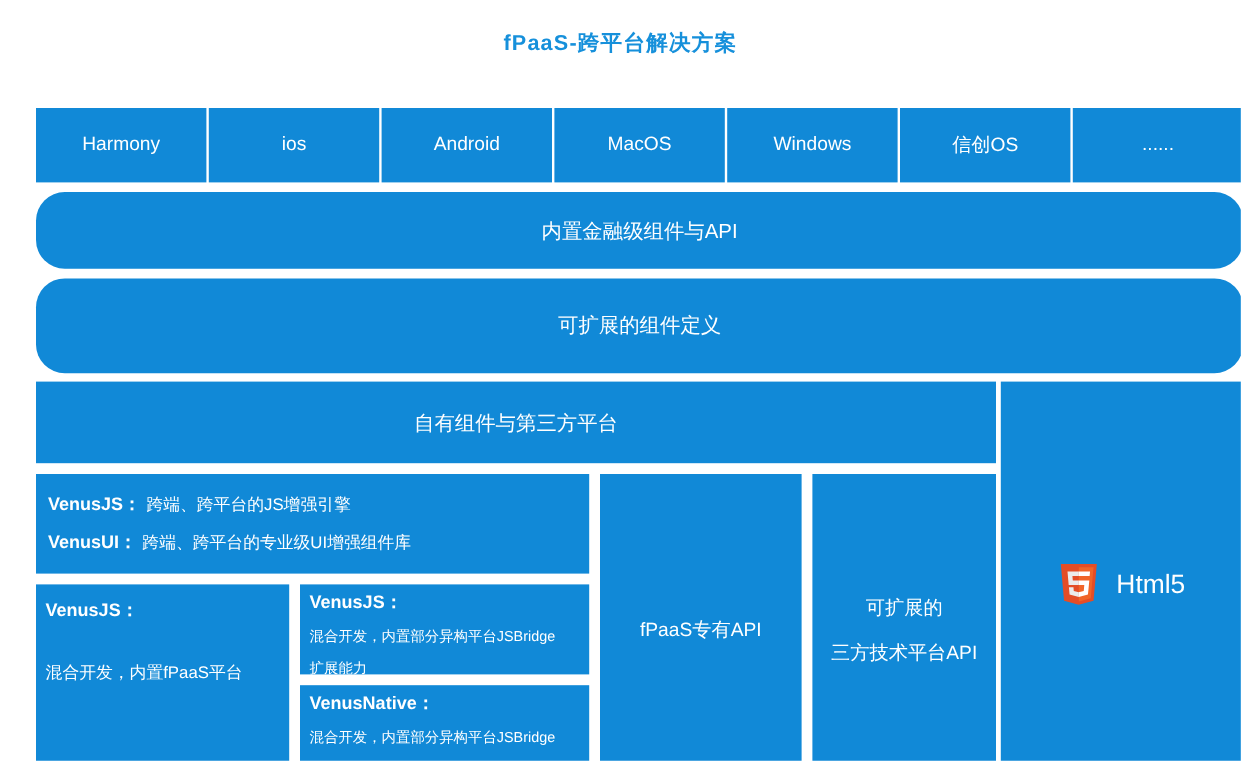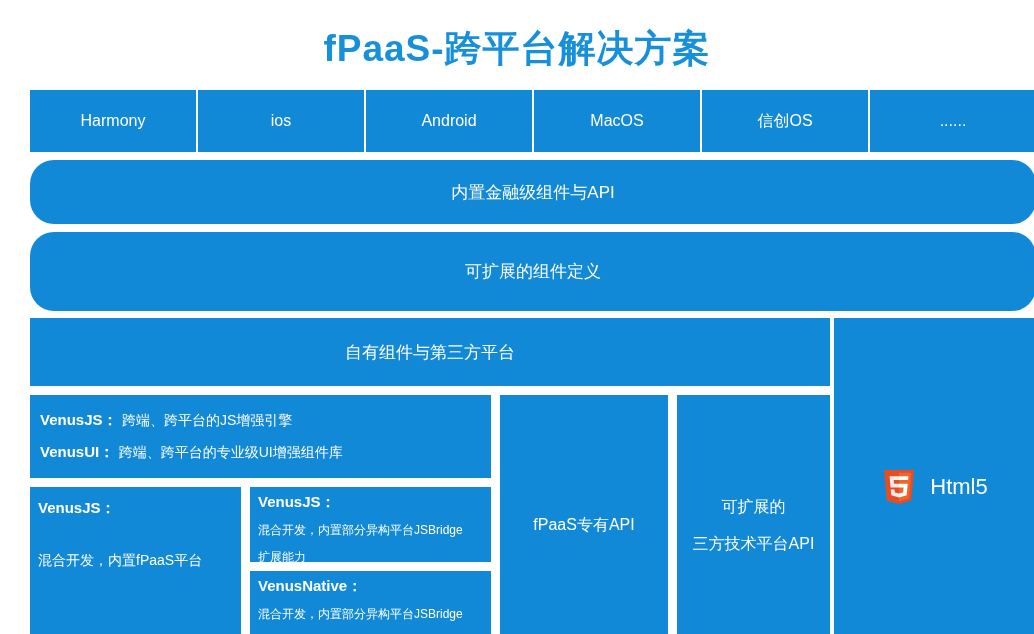--- a/index.html
+++ b/index.html
@@ -4,21 +4,21 @@
 <style>
   * { margin:0; padding:0; box-sizing:border-box; }
   html,body { background:#ffffff; }
   body {
     width:1034px; height:634px; overflow:hidden;
     font-family:"Liberation Sans","DejaVu Sans",sans-serif;
   }
   .page { position:relative; width:1034px; height:634px; background:#fff; }
   .title {
     padding-top:24px; text-align:center;
-    font-size:37px; font-weight:bold; color:#1690db; letter-spacing:1px;
+    font-size:18px; font-weight:bold; color:#1690db; letter-spacing:1px;
   }
   .content { position:absolute; left:30px; top:90px; width:1006px; }
   .box { background:#1189d7; color:#ffffff; }
   .platform-row { display:flex; gap:2px; height:62px; }
   .platform-cell {
     flex:1; display:flex; align-items:center; justify-content:center;
     font-size:16px;
   }
   .bar {
     height:64px; margin-top:8px;
@@ -79,20 +79,21 @@
 
   <div class="title">fPaaS-跨平台解决方案</div>
 
   <div class="content">
 
     <div class="platform-row">
       <div class="box platform-cell">Harmony</div>
       <div class="box platform-cell">ios</div>
       <div class="box platform-cell">Android</div>
       <div class="box platform-cell">MacOS</div>
+      <div class="box platform-cell">Windows</div>
       <div class="box platform-cell">信创OS</div>
       <div class="box platform-cell">......</div>
     </div>
 
     <div class="box bar">内置金融级组件与API</div>
 
     <div class="box bar second">可扩展的组件定义</div>
 
     <div class="main">
 

